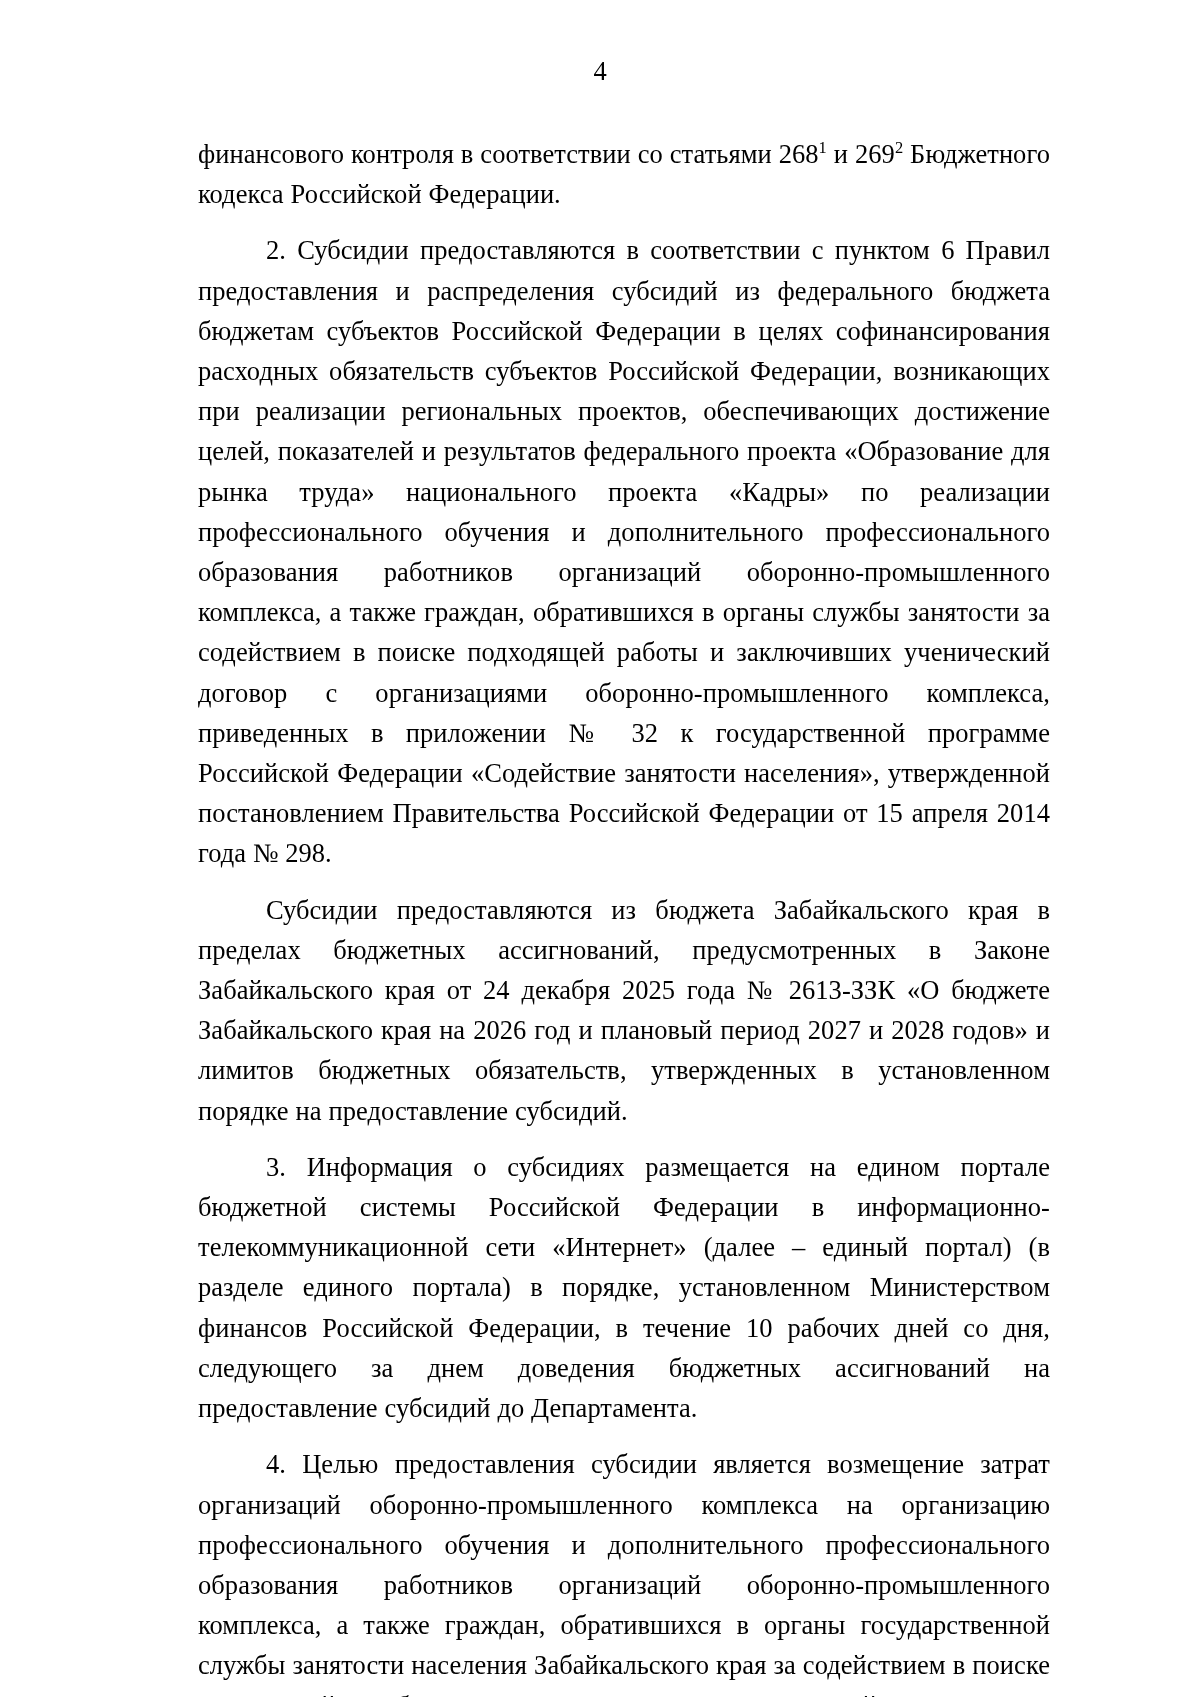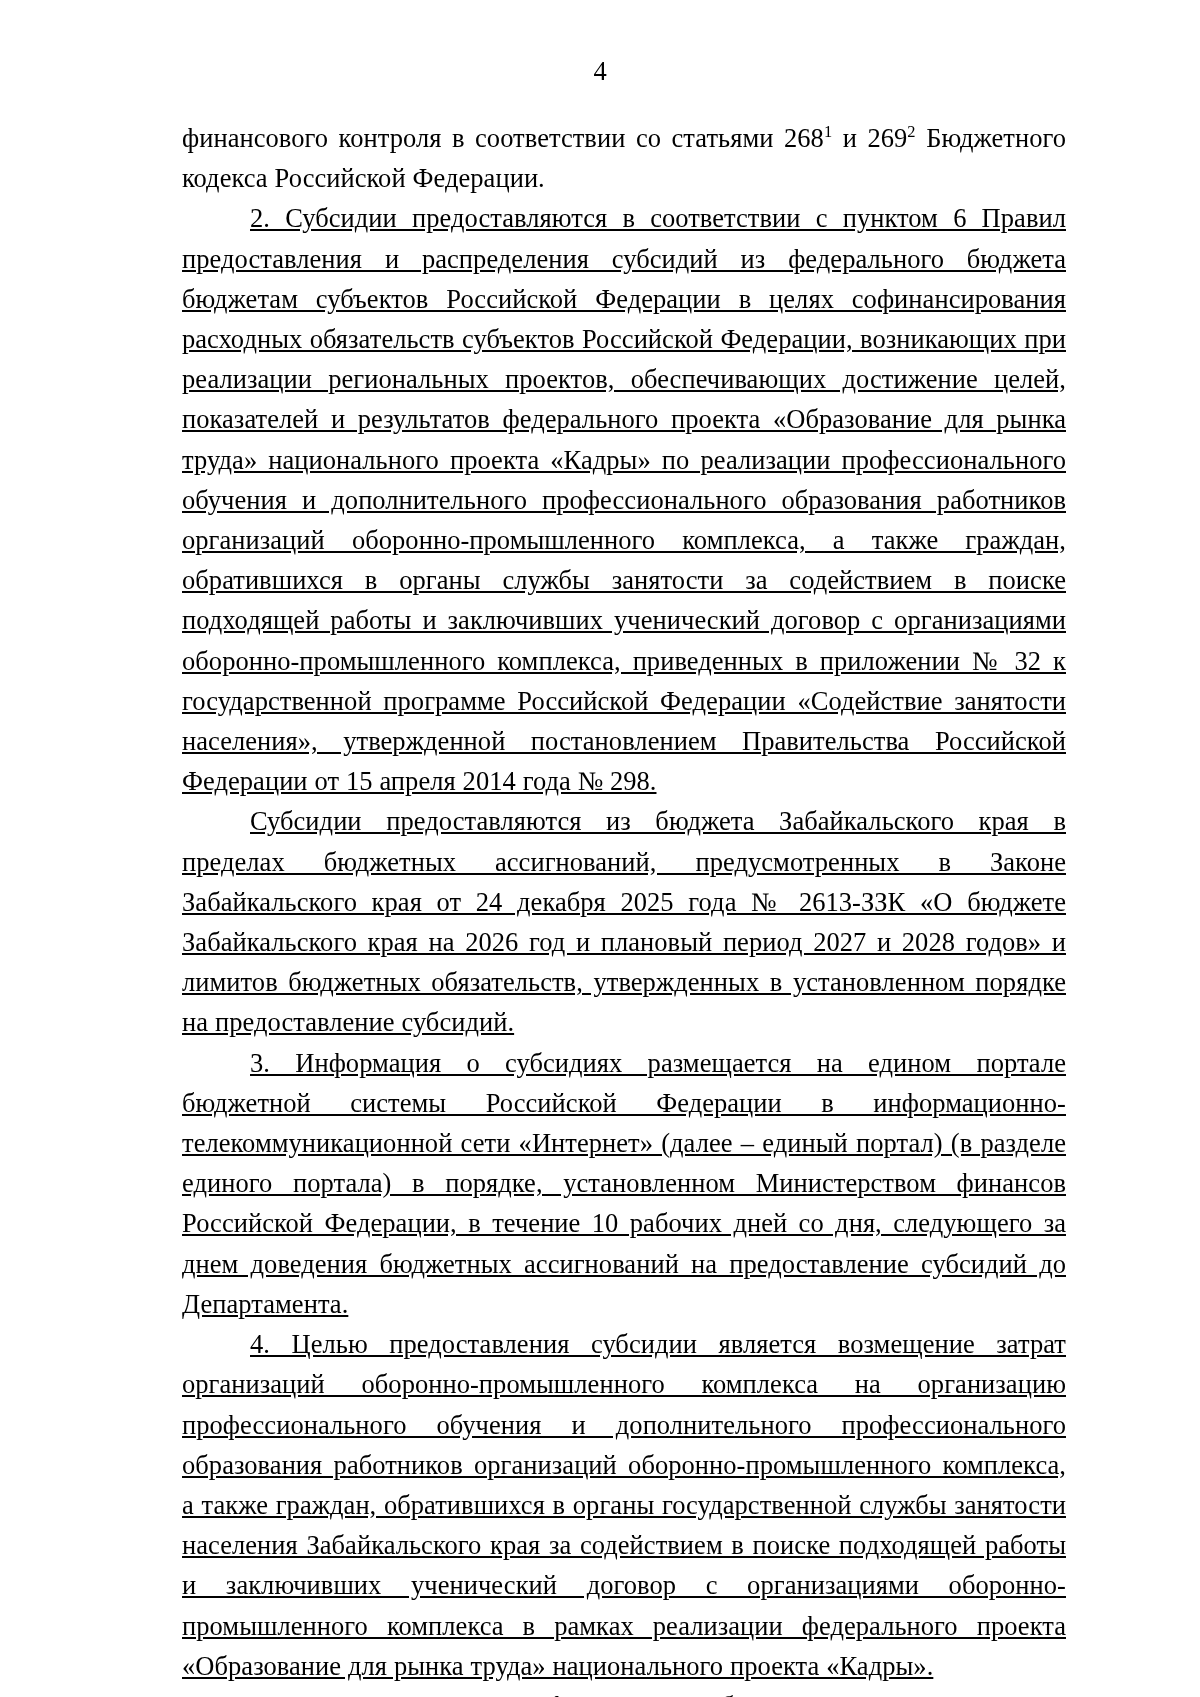--- a/index.html
+++ b/index.html
@@ -40,27 +40,26 @@
     left: 182px;
     width: 884px;
     font-size: 26.5px;
     line-height: 40.2px;
     text-align: justify;
     text-justify: inter-word;
     letter-spacing: 0.05px;
     word-spacing: 0.2px;
   }
   .para {
-    margin: 0;
+    margin: 16px;
     text-align: justify;
     text-indent: 0;
   }
   .para.indent {
     text-indent: 68px;
-    text-decoration: underline;
   }
   
   sup {
     font-size: 0.62em;
     vertical-align: super;
     line-height: 0;
   }
 </style>
 </head>
 <body>

